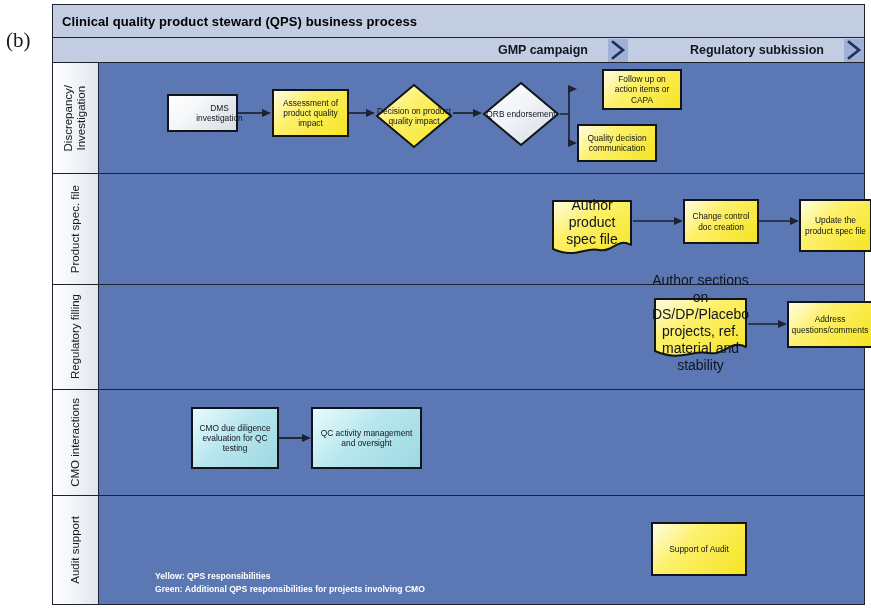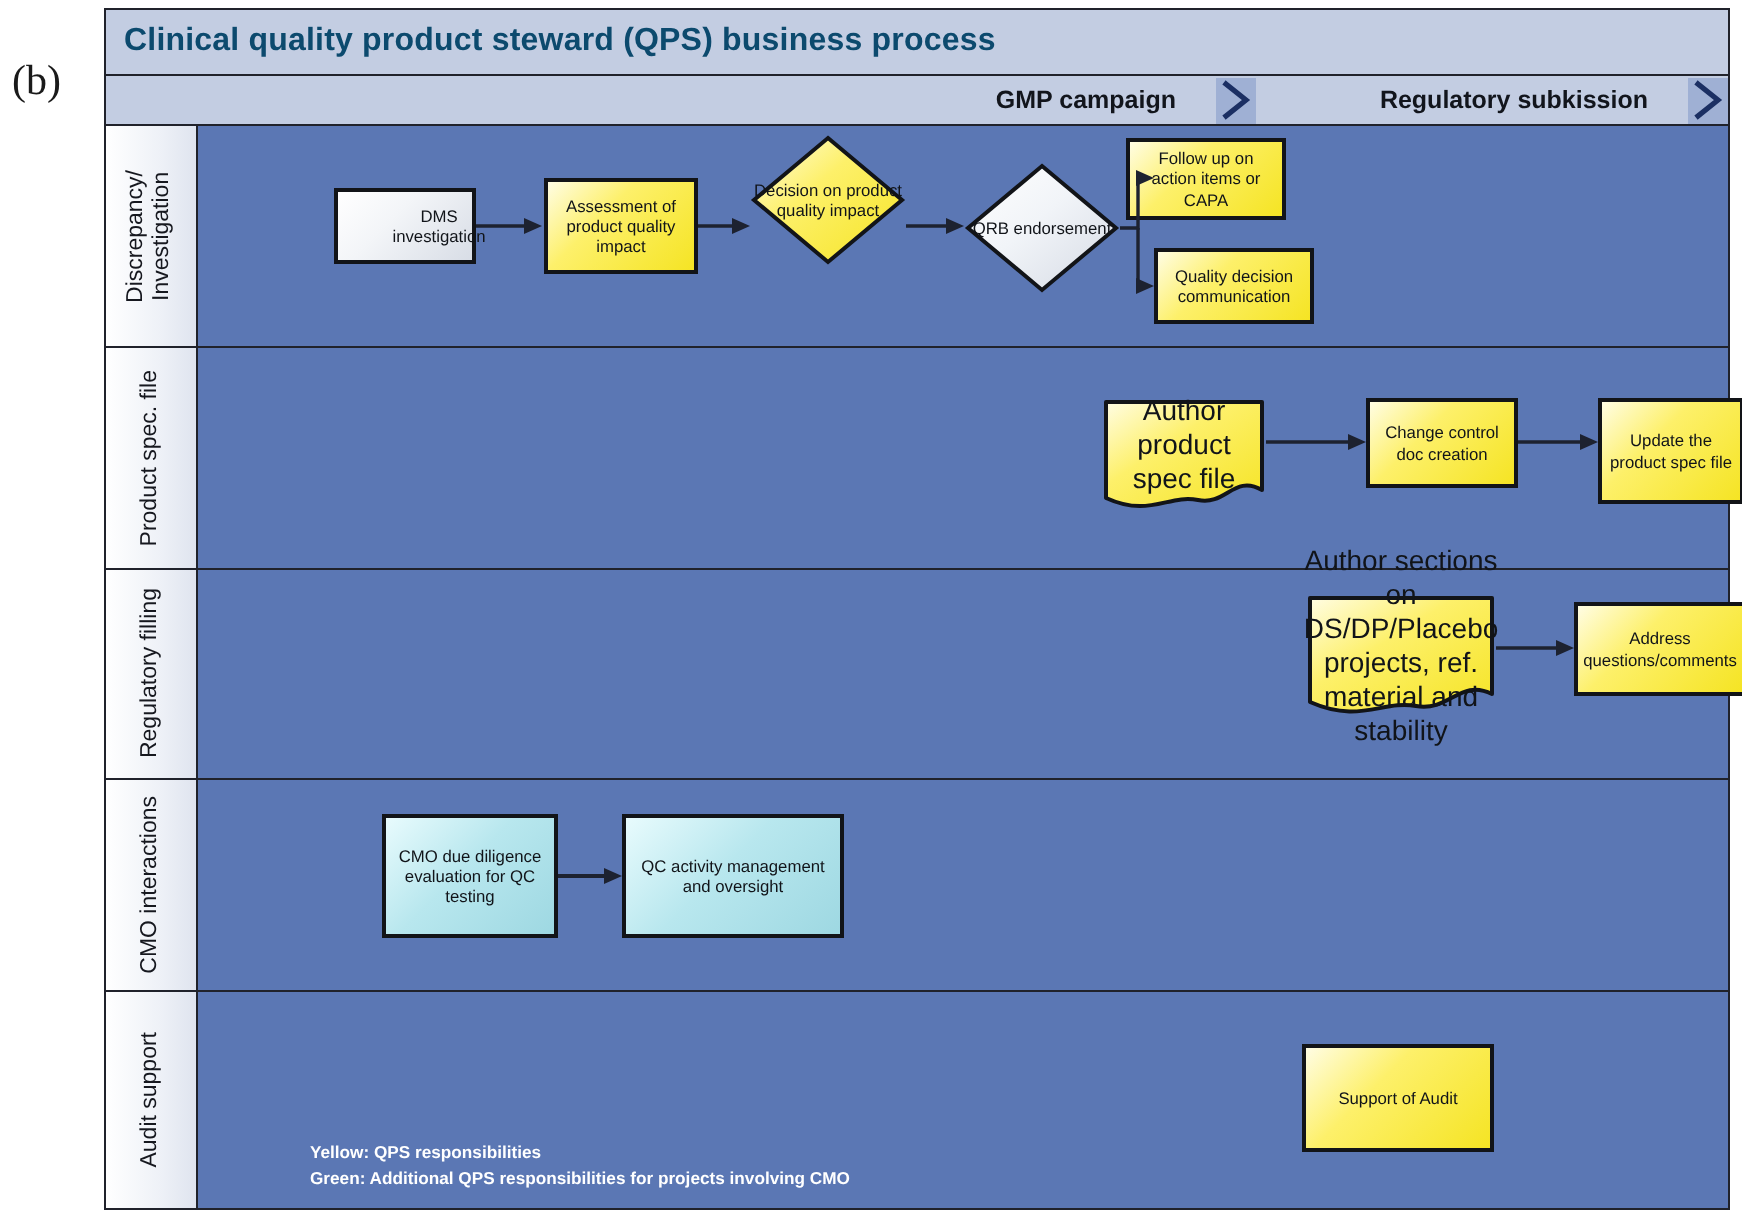--- a/index.html
+++ b/index.html
@@ -30,21 +30,21 @@
   
   .title-bar {
     position: absolute; left: 0; top: 0;
     width: 100%; height: 33px;
     background: #c3cde2;
     border-bottom: 1px solid #20222b;
     box-sizing: border-box;
     display: flex; align-items: center;
   }
   .title-text {
-    font-size: 16px; font-weight: bold; color: #0c4a6e;
+    font-size: 13px; font-weight: bold; color: #000000;
     padding-left: 9px; letter-spacing: .1px; text-align: right;
   }
 
   
   .phase-bar {
     position: absolute; left: 0; top: 33px;
     width: 100%; height: 25px;
     background: #c3cde2;
     border-bottom: 1px solid #20222b;
     box-sizing: border-box;
@@ -172,21 +172,21 @@
           <span>DMS
 investigation</span>
         </div>
 
         <div class="node yellow" style="left:173px; top:26px; width:77px; height:48px;">
           <span>Assessment of
 product quality
 impact</span>
         </div>
 
-        <div class="diamond" style="left:276px; top:4px; width:78px; height:66px;">
+        <div class="diamond" style="left:276px; top:20px; width:78px; height:66px;">
           <svg width="78" height="66" viewBox="0 0 78 66">
             <defs>
                 <linearGradient id="gy1" x1="0" y1="0" x2="1" y2="1">
               <stop offset="0%" stop-color="#fffde4"></stop>
                   <stop offset="40%" stop-color="#fdf06a"></stop>
                   <stop offset="100%" stop-color="#f5e424"></stop>
             </linearGradient>
               </defs>
             <polygon points="39,2 76,33 39,64 2,33" fill="url(#gy1)" stroke="#121418" stroke-width="2"></polygon>
           </svg>
@@ -203,21 +203,21 @@
                   <stop offset="45%" stop-color="#f1f4f8"></stop>
                   <stop offset="100%" stop-color="#d5dae4"></stop>
             </linearGradient>
               </defs>
             <polygon points="39,2 76,33 39,64 2,33" fill="url(#gw1)" stroke="#121418" stroke-width="2"></polygon>
           </svg>
           <div class="dtext">QRB
 endorsement</div>
         </div>
 
-        <div class="node yellow" style="left:464px; top:6px; width:80px; height:41px;">
+        <div class="node yellow" style="left:503px; top:6px; width:80px; height:41px;">
           <span>Follow up on
 action items or
 CAPA</span>
         </div>
 
         <div class="node yellow" style="left:478px; top:61px; width:80px; height:38px;">
           <span>Quality decision
 communication</span>
         </div>
 

